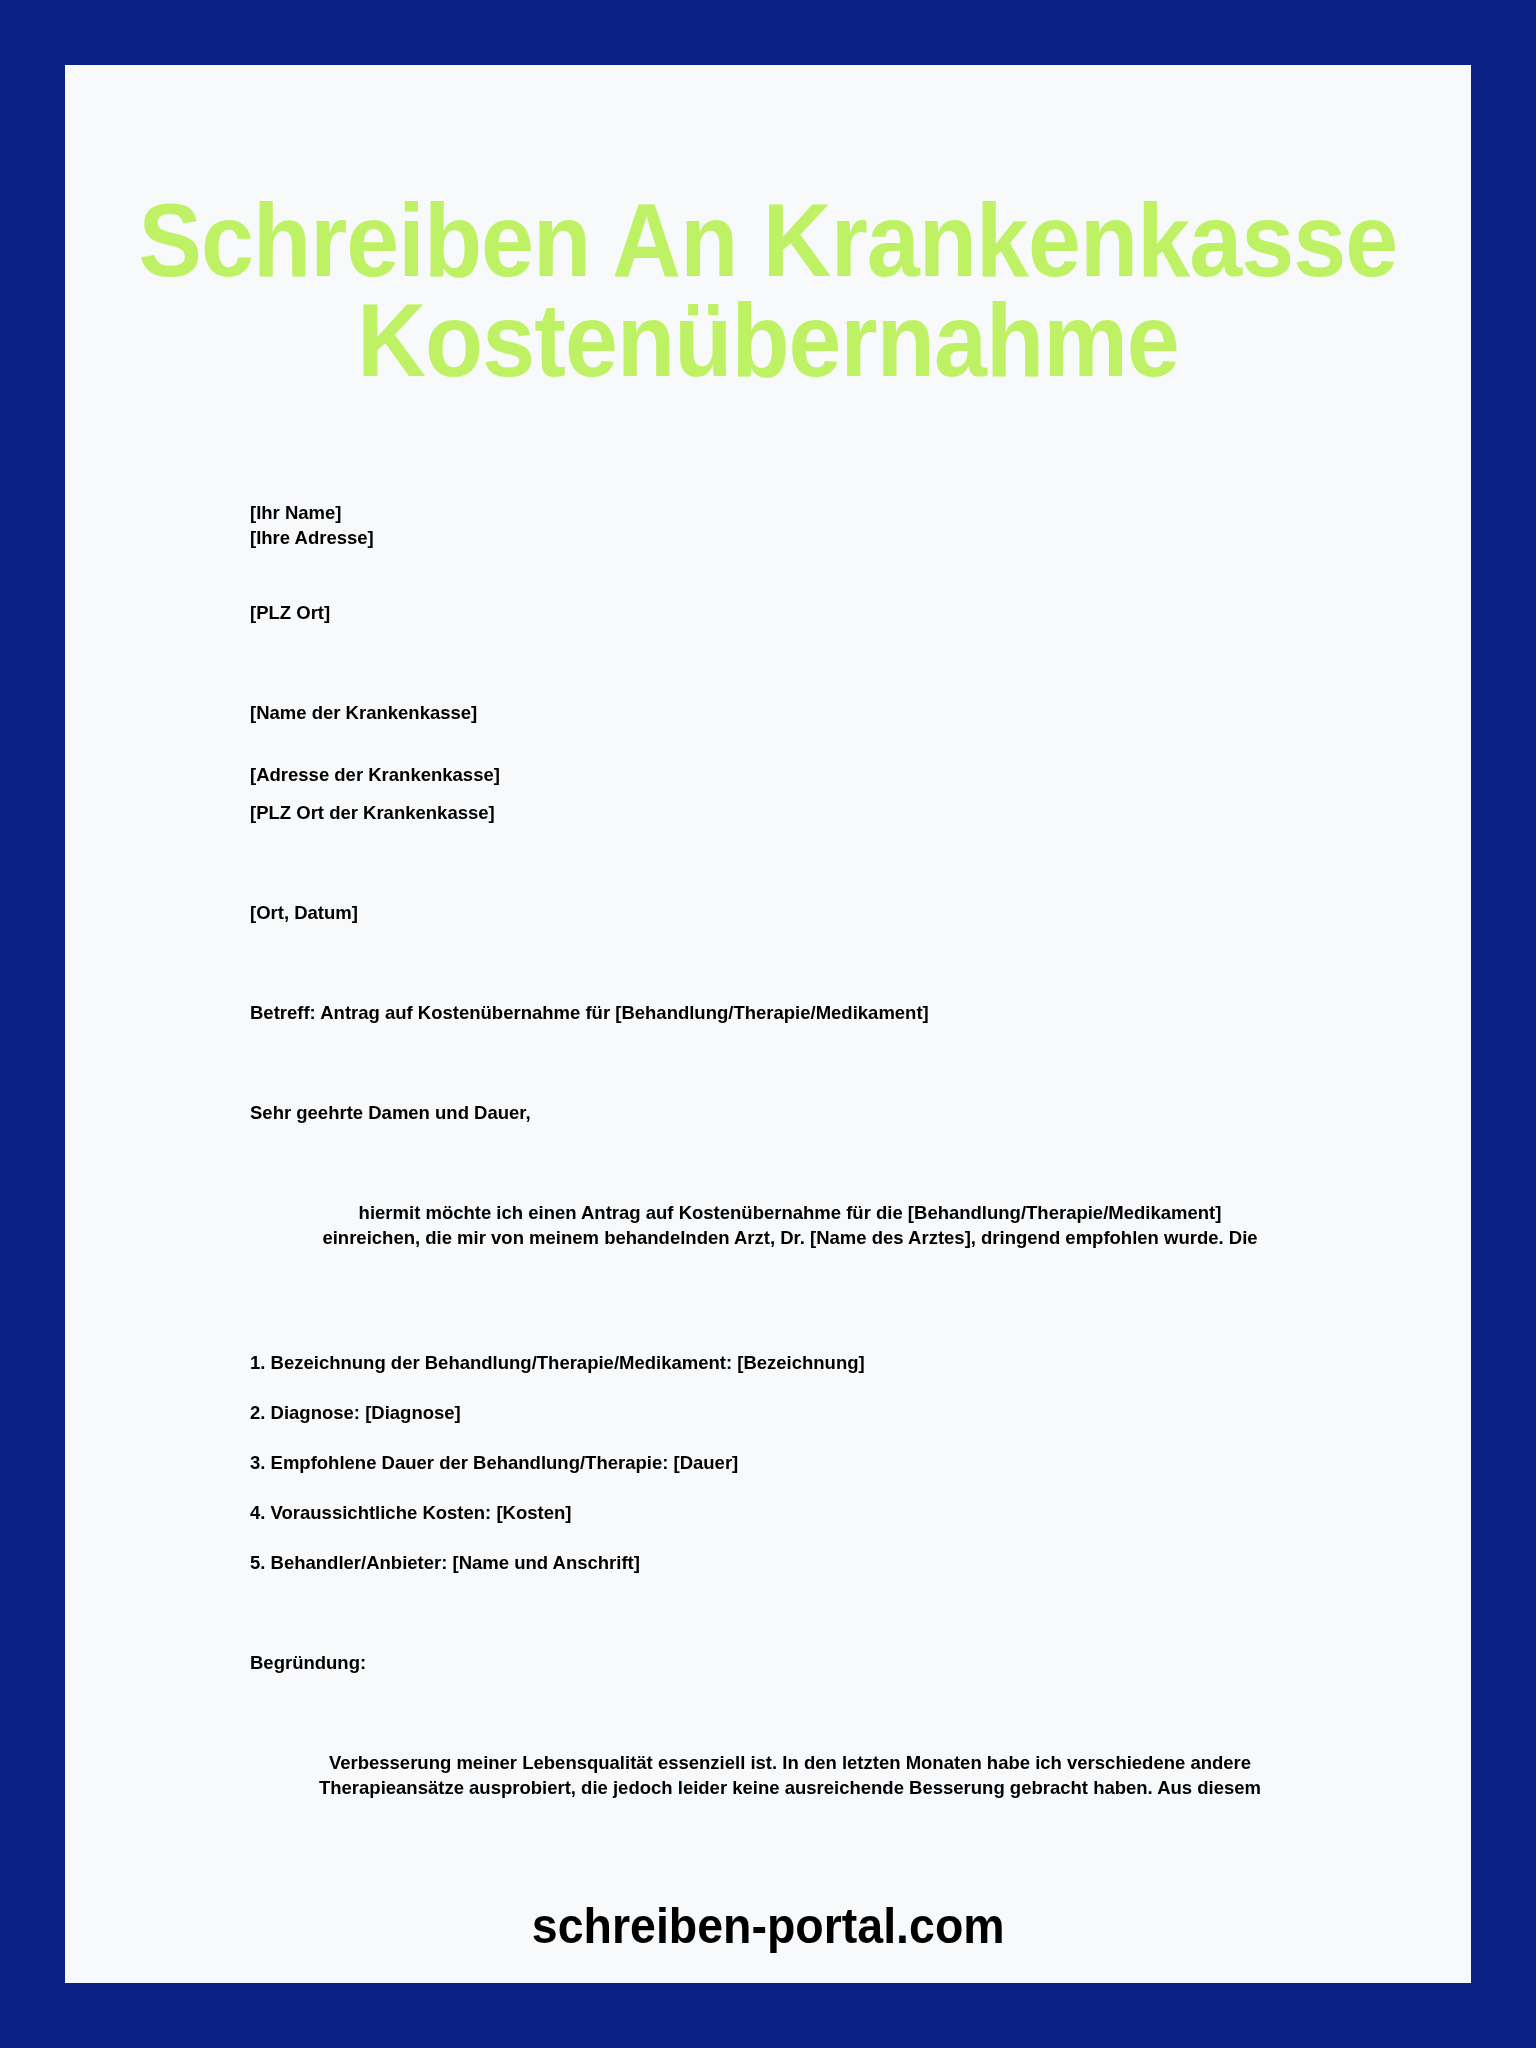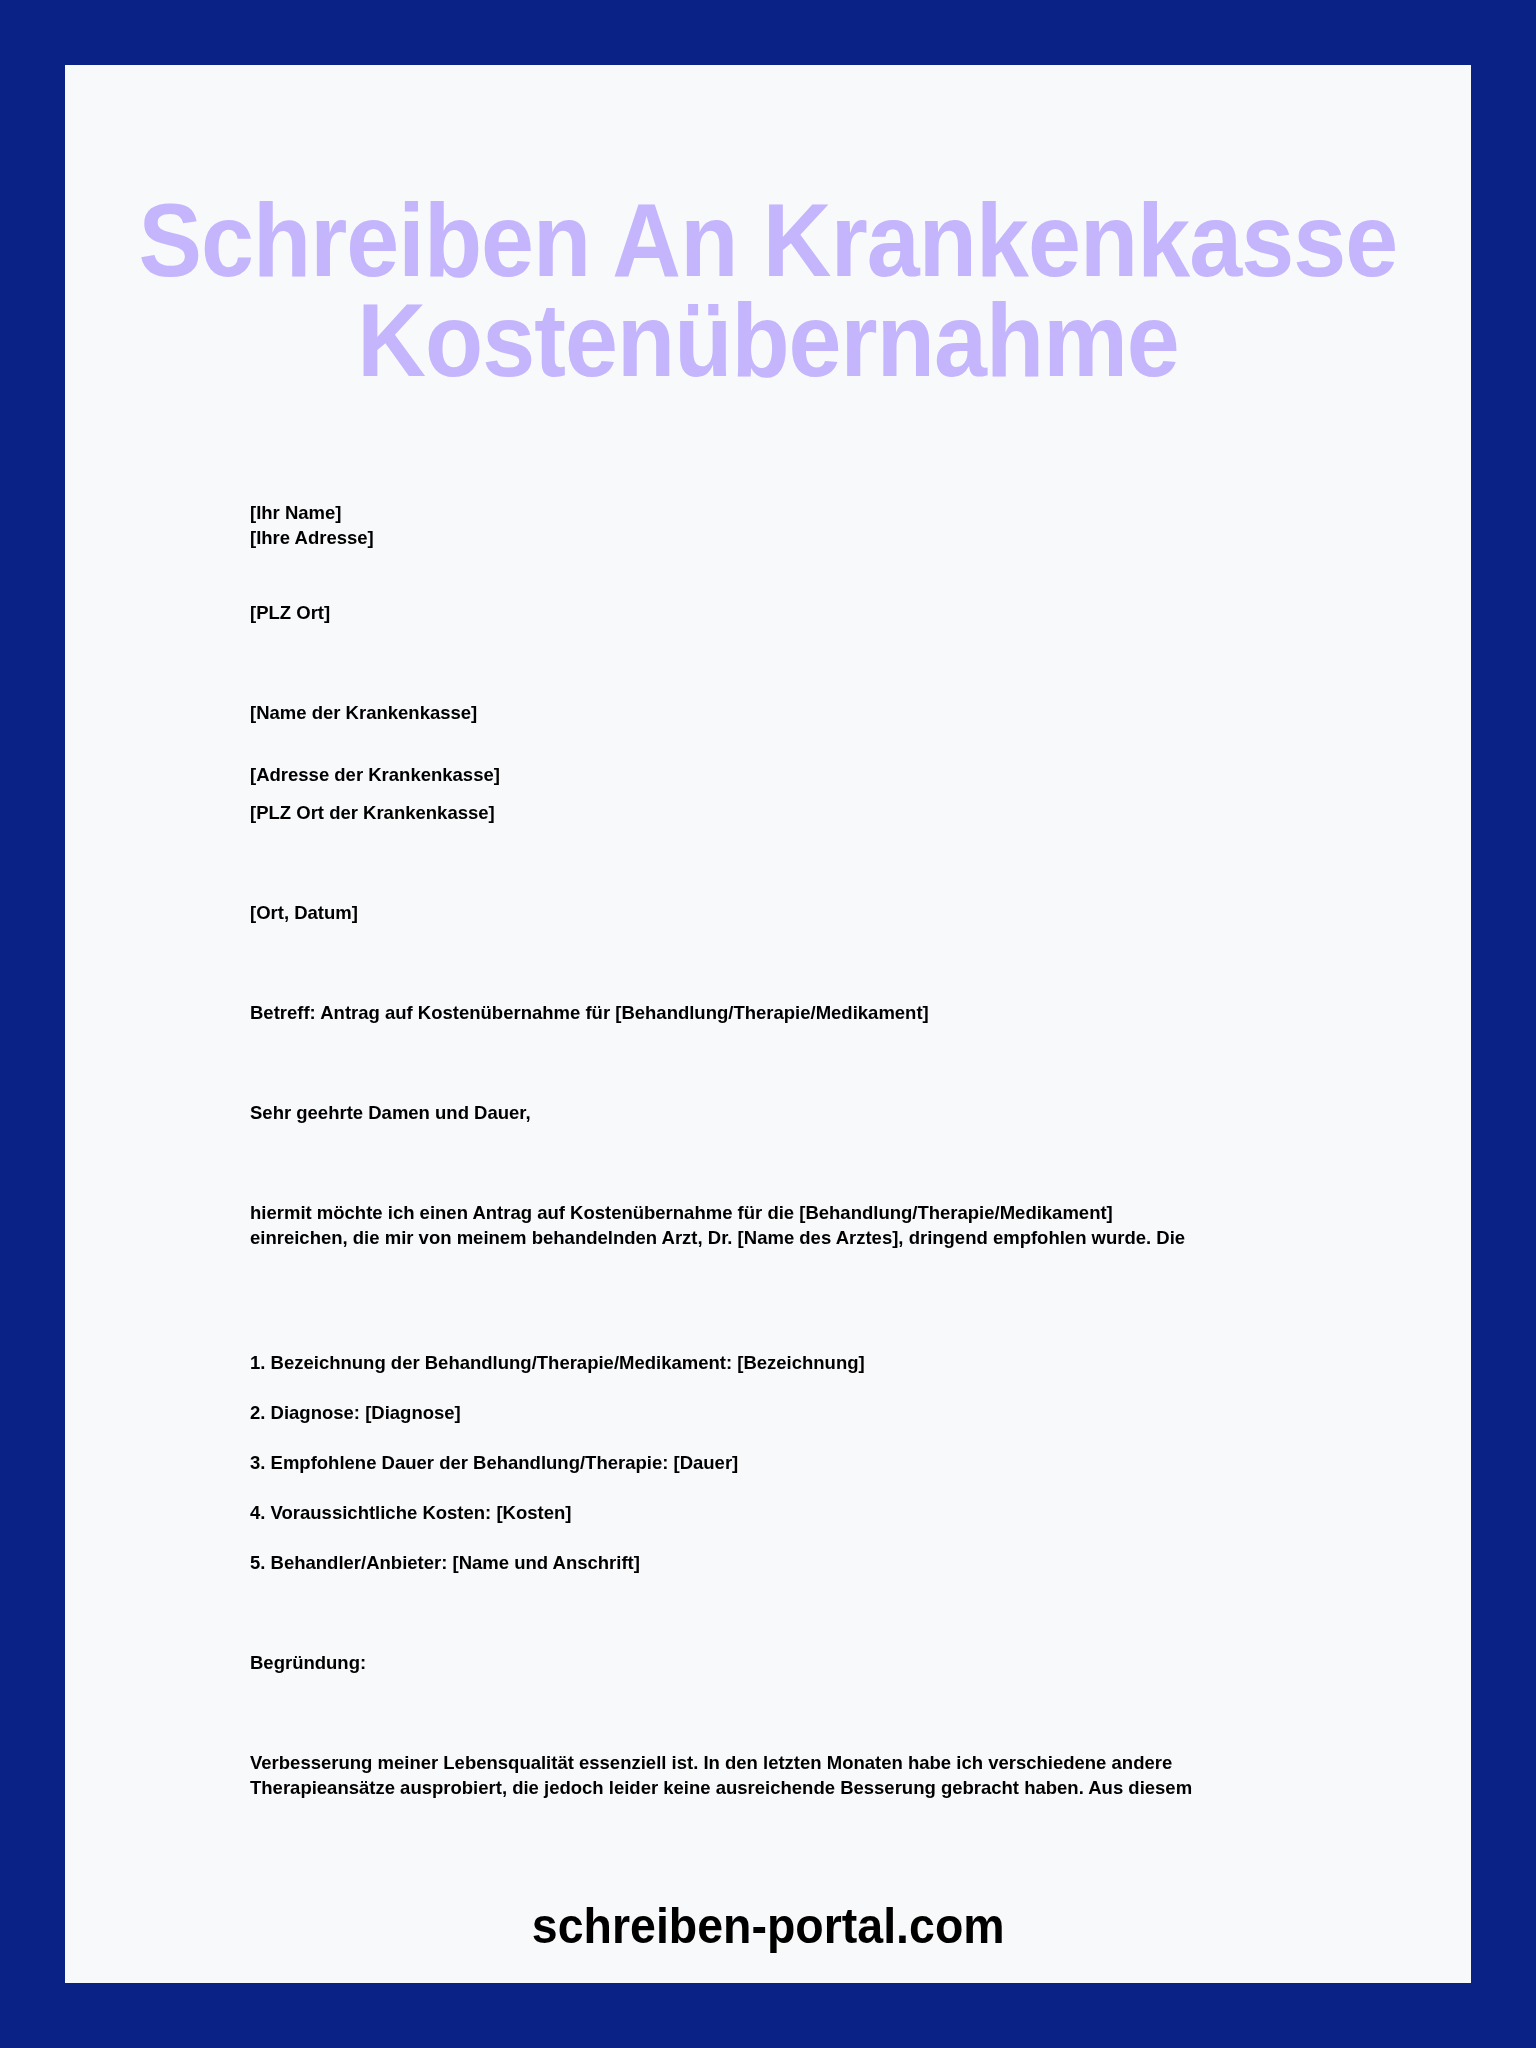--- a/index.html
+++ b/index.html
@@ -22,21 +22,21 @@
       height: 1918px;
       background: #f8f9fb;
     }
     .title {
       position: absolute;
       left: 0;
       top: 190px;
       width: 1536px;
       text-align: center;
       font-weight: bold;
-      color: #c4b5fd;
+      color: #bef264;
       font-size: 104px;
       line-height: 100px;
       letter-spacing: -1px;
     }
     .title .line {
       display: block;
       white-space: nowrap;
     }
     .title .line span {
       display: inline-block;
@@ -57,20 +57,21 @@
       left: 0;
       white-space: nowrap;
       line-height: 25px;
       height: 25px;
     }
     .para {
       position: absolute;
       left: 0;
       width: 1080px;
       line-height: 25px;
+      text-align: center;
     }
     .para .pl {
       display: block;
       white-space: nowrap;
     }
     .footer {
       position: absolute;
       left: 0;
       top: 1896px;
       width: 1536px;

